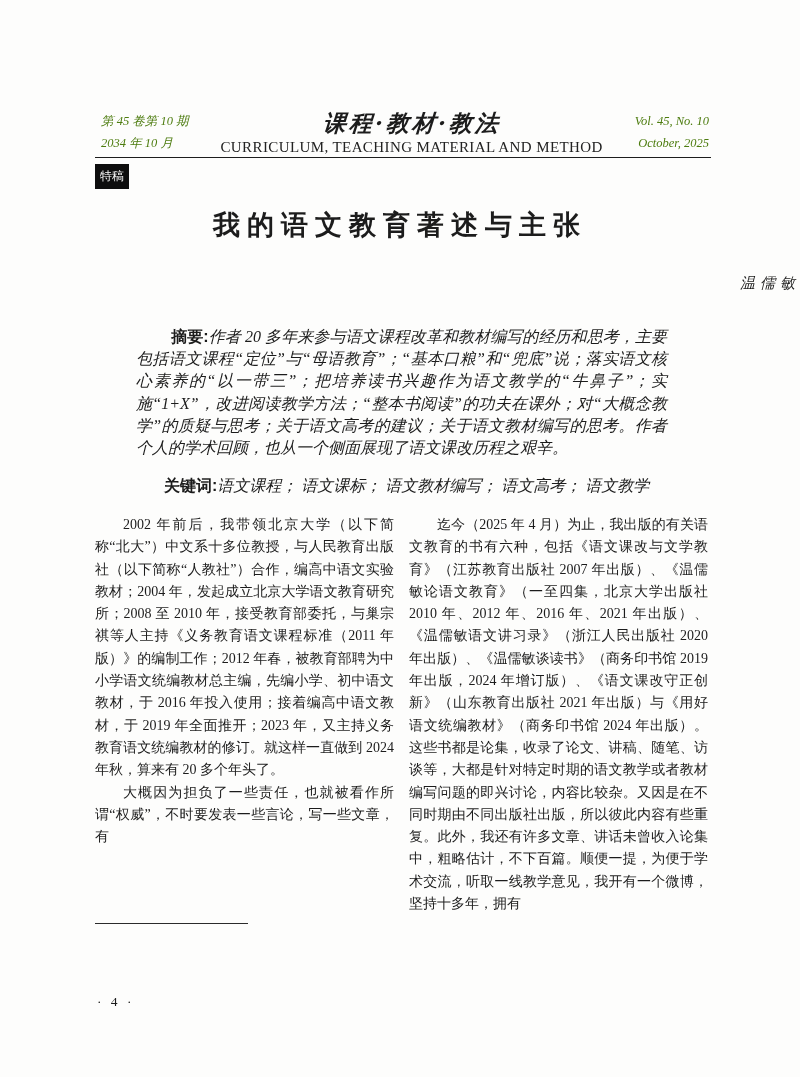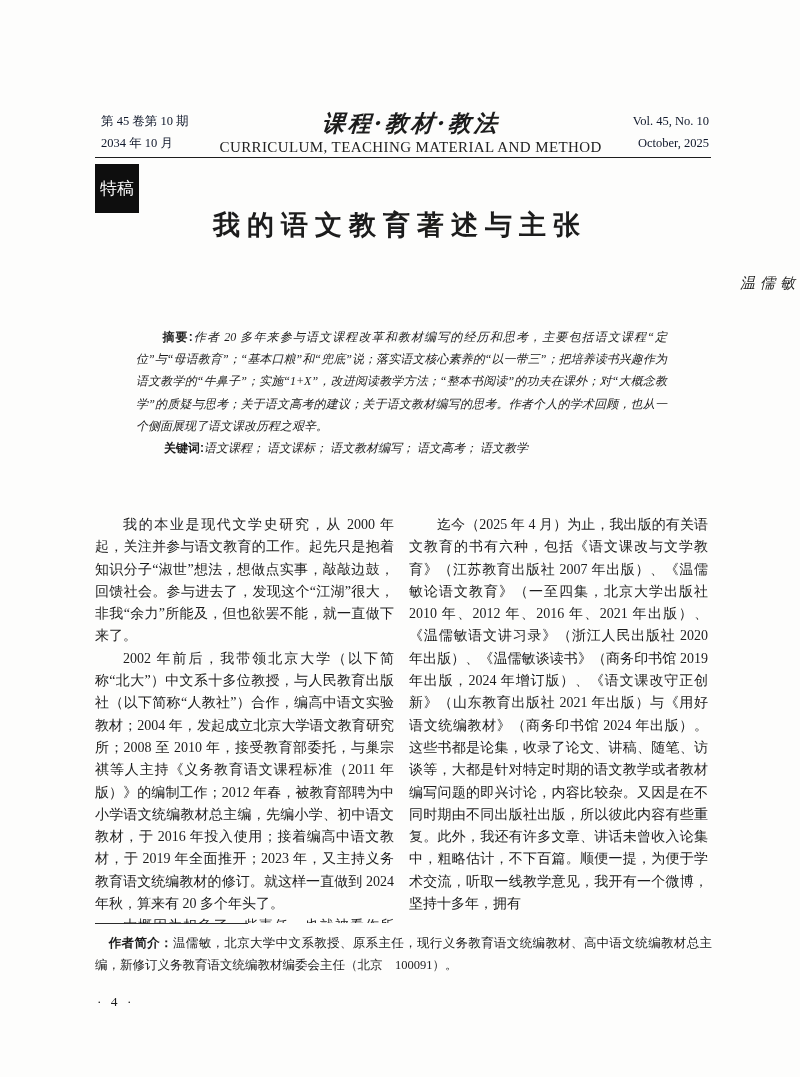--- a/index.html
+++ b/index.html
@@ -4,40 +4,40 @@
 <style>
   * { margin:0; padding:0; box-sizing:border-box; }
   html,body { background:#e9e9e9; }
   .page {
     position:relative; width:800px; height:1077px; margin:0 auto;
     background:#fdfdfc; color:#1c1c1c; overflow:hidden;
     font-family:"Liberation Serif", serif;
   }
   .header { position:absolute; top:110px; left:95px; width:616px;
     display:flex; justify-content:space-between; align-items:flex-start; }
-  .header-side { font-size:12.5px; line-height:22px; color:#0f172a; white-space:nowrap; }
+  .header-side { font-size:12.5px; line-height:22px; color:#4d7c0f; white-space:nowrap;font-style:italic; }
   .header-side.left { text-align:left; padding-left:6px; }
   .header-side.right { text-align:right; padding-right:2px; }
   .header-center { text-align:center; flex:1; }
   .masthead-cn { font-family:"DejaVu Serif", serif; font-style:italic; font-weight:bold;
     font-size:23px; letter-spacing:3px; transform:skewX(-4deg); line-height:26px; }
   .masthead-en { font-size:15px; letter-spacing:0.4px; margin-top:3px; color:#222;font-family:Liberation Serif, serif; }
   .header-rule { position:absolute; top:157px; left:95px; width:616px; border-top:1.5px solid #1d1d1d; }
   .column-tag { position:absolute; top:164px; left:95px; background:#0e0e0e; color:#fbfbfb;
-    font-family:"Liberation Sans", sans-serif; font-size:17px; line-height:17px; padding:16px 5px; }
+    font-family:"Liberation Sans", sans-serif; font-size:12px; line-height:17px; padding:4px 5px; }
   .title { position:absolute; top:207px; left:0; width:100%; text-align:center;
     font-family:"Liberation Sans", sans-serif; font-weight:bold; font-size:27px; letter-spacing:7px; }
   .author { position:absolute; top:274px; left:0; width:100%; text-align:right;
     font-size:15px; font-style:italic; letter-spacing:5px; }
   .abstract-block { position:absolute; top:326px; left:136px; width:531px;
-    font-size:12px; line-height:22.2px; text-align:justify; }
+    font-size:16px; line-height:22.2px; text-align:justify; }
   .abstract-para { text-indent:2.2em; }
   .kai { font-style:italic; }
   .meta-label { font-weight:bold; font-style:normal; font-family:"Liberation Sans", sans-serif; }
-  .meta-line { padding-left:28px; margin-top:0; }
+  .meta-line { padding-left:28px; margin-top:16px; }
   .meta-sep { display:inline-block; width:18px; }
   .meta-val { font-style:normal; }
   .body-cols { position:absolute; top:514px; left:95px; width:613px; height:409px;
     display:flex; gap:15px; overflow:hidden; }
   .col { width:299px; font-size:14px; line-height:22.3px; text-align:justify; }
   .body-para { margin:0; }
   .body-para.indent { text-indent:2em; }
   .footnote-rule { position:absolute; top:923px; left:95px; width:153px; border-top:1px solid #2b2b2b; }
   .footer-bio { position:absolute; top:933px; left:95px; width:617px;
     font-size:12.5px; line-height:21.5px; text-align:justify; text-indent:1.1em; }
@@ -70,27 +70,25 @@
   <h1 class="title">我的语文教育著述与主张</h1>
   <div class="author">温儒敏</div>
 
   <div class="abstract-block">
     <p class="abstract-para"><span class="meta-label">摘要:</span><span class="kai">作者 20 多年来参与语文课程改革和教材编写的经历和思考，主要包括语文课程“定位”与“母语教育”；“基本口粮”和“兜底”说；落实语文核心素养的“以一带三”；把培养读书兴趣作为语文教学的“牛鼻子”；实施“1+X”，改进阅读教学方法；“整本书阅读”的功夫在课外；对“大概念教学”的质疑与思考；关于语文高考的建议；关于语文教材编写的思考。作者个人的学术回顾，也从一个侧面展现了语文课改历程之艰辛。</span></p>
     <p class="meta-line"><span class="meta-label">关键词:</span><span class="kai">语文课程； 语文课标； 语文教材编写； 语文高考； 语文教学</span></p>
   </div>
 
   <div class="body-cols">
     <div class="col">
-        <p class="body-para indent">我的本业是现代文学史研究，从 2000 年起，关注并参与语文教育的工作。起先只是抱着知识分子“淑世”想法，想做点实事，敲敲边鼓，回馈社会。参与进去了，发现这个“江湖”很大，非我“余力”所能及，但也欲罢不能，就一直做下来了。</p>
         <p class="body-para indent">2002 年前后，我带领北京大学（以下简称“北大”）中文系十多位教授，与人民教育出版社（以下简称“人教社”）合作，编高中语文实验教材；2004 年，发起成立北京大学语文教育研究所；2008 至 2010 年，接受教育部委托，与巢宗祺等人主持《义务教育语文课程标准（2011 年版）》的编制工作；2012 年春，被教育部聘为中小学语文统编教材总主编，先编小学、初中语文教材，于 2016 年投入使用；接着编高中语文教材，于 2019 年全面推开；2023 年，又主持义务教育语文统编教材的修订。就这样一直做到 2024 年秋，算来有 20 多个年头了。</p>
         <p class="body-para indent">大概因为担负了一些责任，也就被看作所谓“权威”，不时要发表一些言论，写一些文章，有</p>
       </div>
     <div class="col">
         <p class="body-para indent">迄今（2025 年 4 月）为止，我出版的有关语文教育的书有六种，包括《语文课改与文学教育》（江苏教育出版社 2007 年出版）、《温儒敏论语文教育》（一至四集，北京大学出版社 2010 年、2012 年、2016 年、2021 年出版）、《温儒敏语文讲习录》（浙江人民出版社 2020 年出版）、《温儒敏谈读书》（商务印书馆 2019 年出版，2024 年增订版）、《语文课改守正创新》（山东教育出版社 2021 年出版）与《用好语文统编教材》（商务印书馆 2024 年出版）。这些书都是论集，收录了论文、讲稿、随笔、访谈等，大都是针对特定时期的语文教学或者教材编写问题的即兴讨论，内容比较杂。又因是在不同时期由不同出版社出版，所以彼此内容有些重复。此外，我还有许多文章、讲话未曾收入论集中，粗略估计，不下百篇。顺便一提，为便于学术交流，听取一线教学意见，我开有一个微博，坚持十多年，拥有</p>
       </div>
   </div>
 
   <div class="footnote-rule"></div>
-  <p class="footer-bio"><span class="bio-label">作者简介：</span><span>温儒敏，北京大学中文系教授、原系主任，现行义务教育语文统编教材、高中语文统编教材总主编，新修订义务教育语文统编教材编委会主任（北京　100091）。</span></p>
 
   <div class="page-number">· 4 ·</div>
 
 </div>
 
 </body></html>

